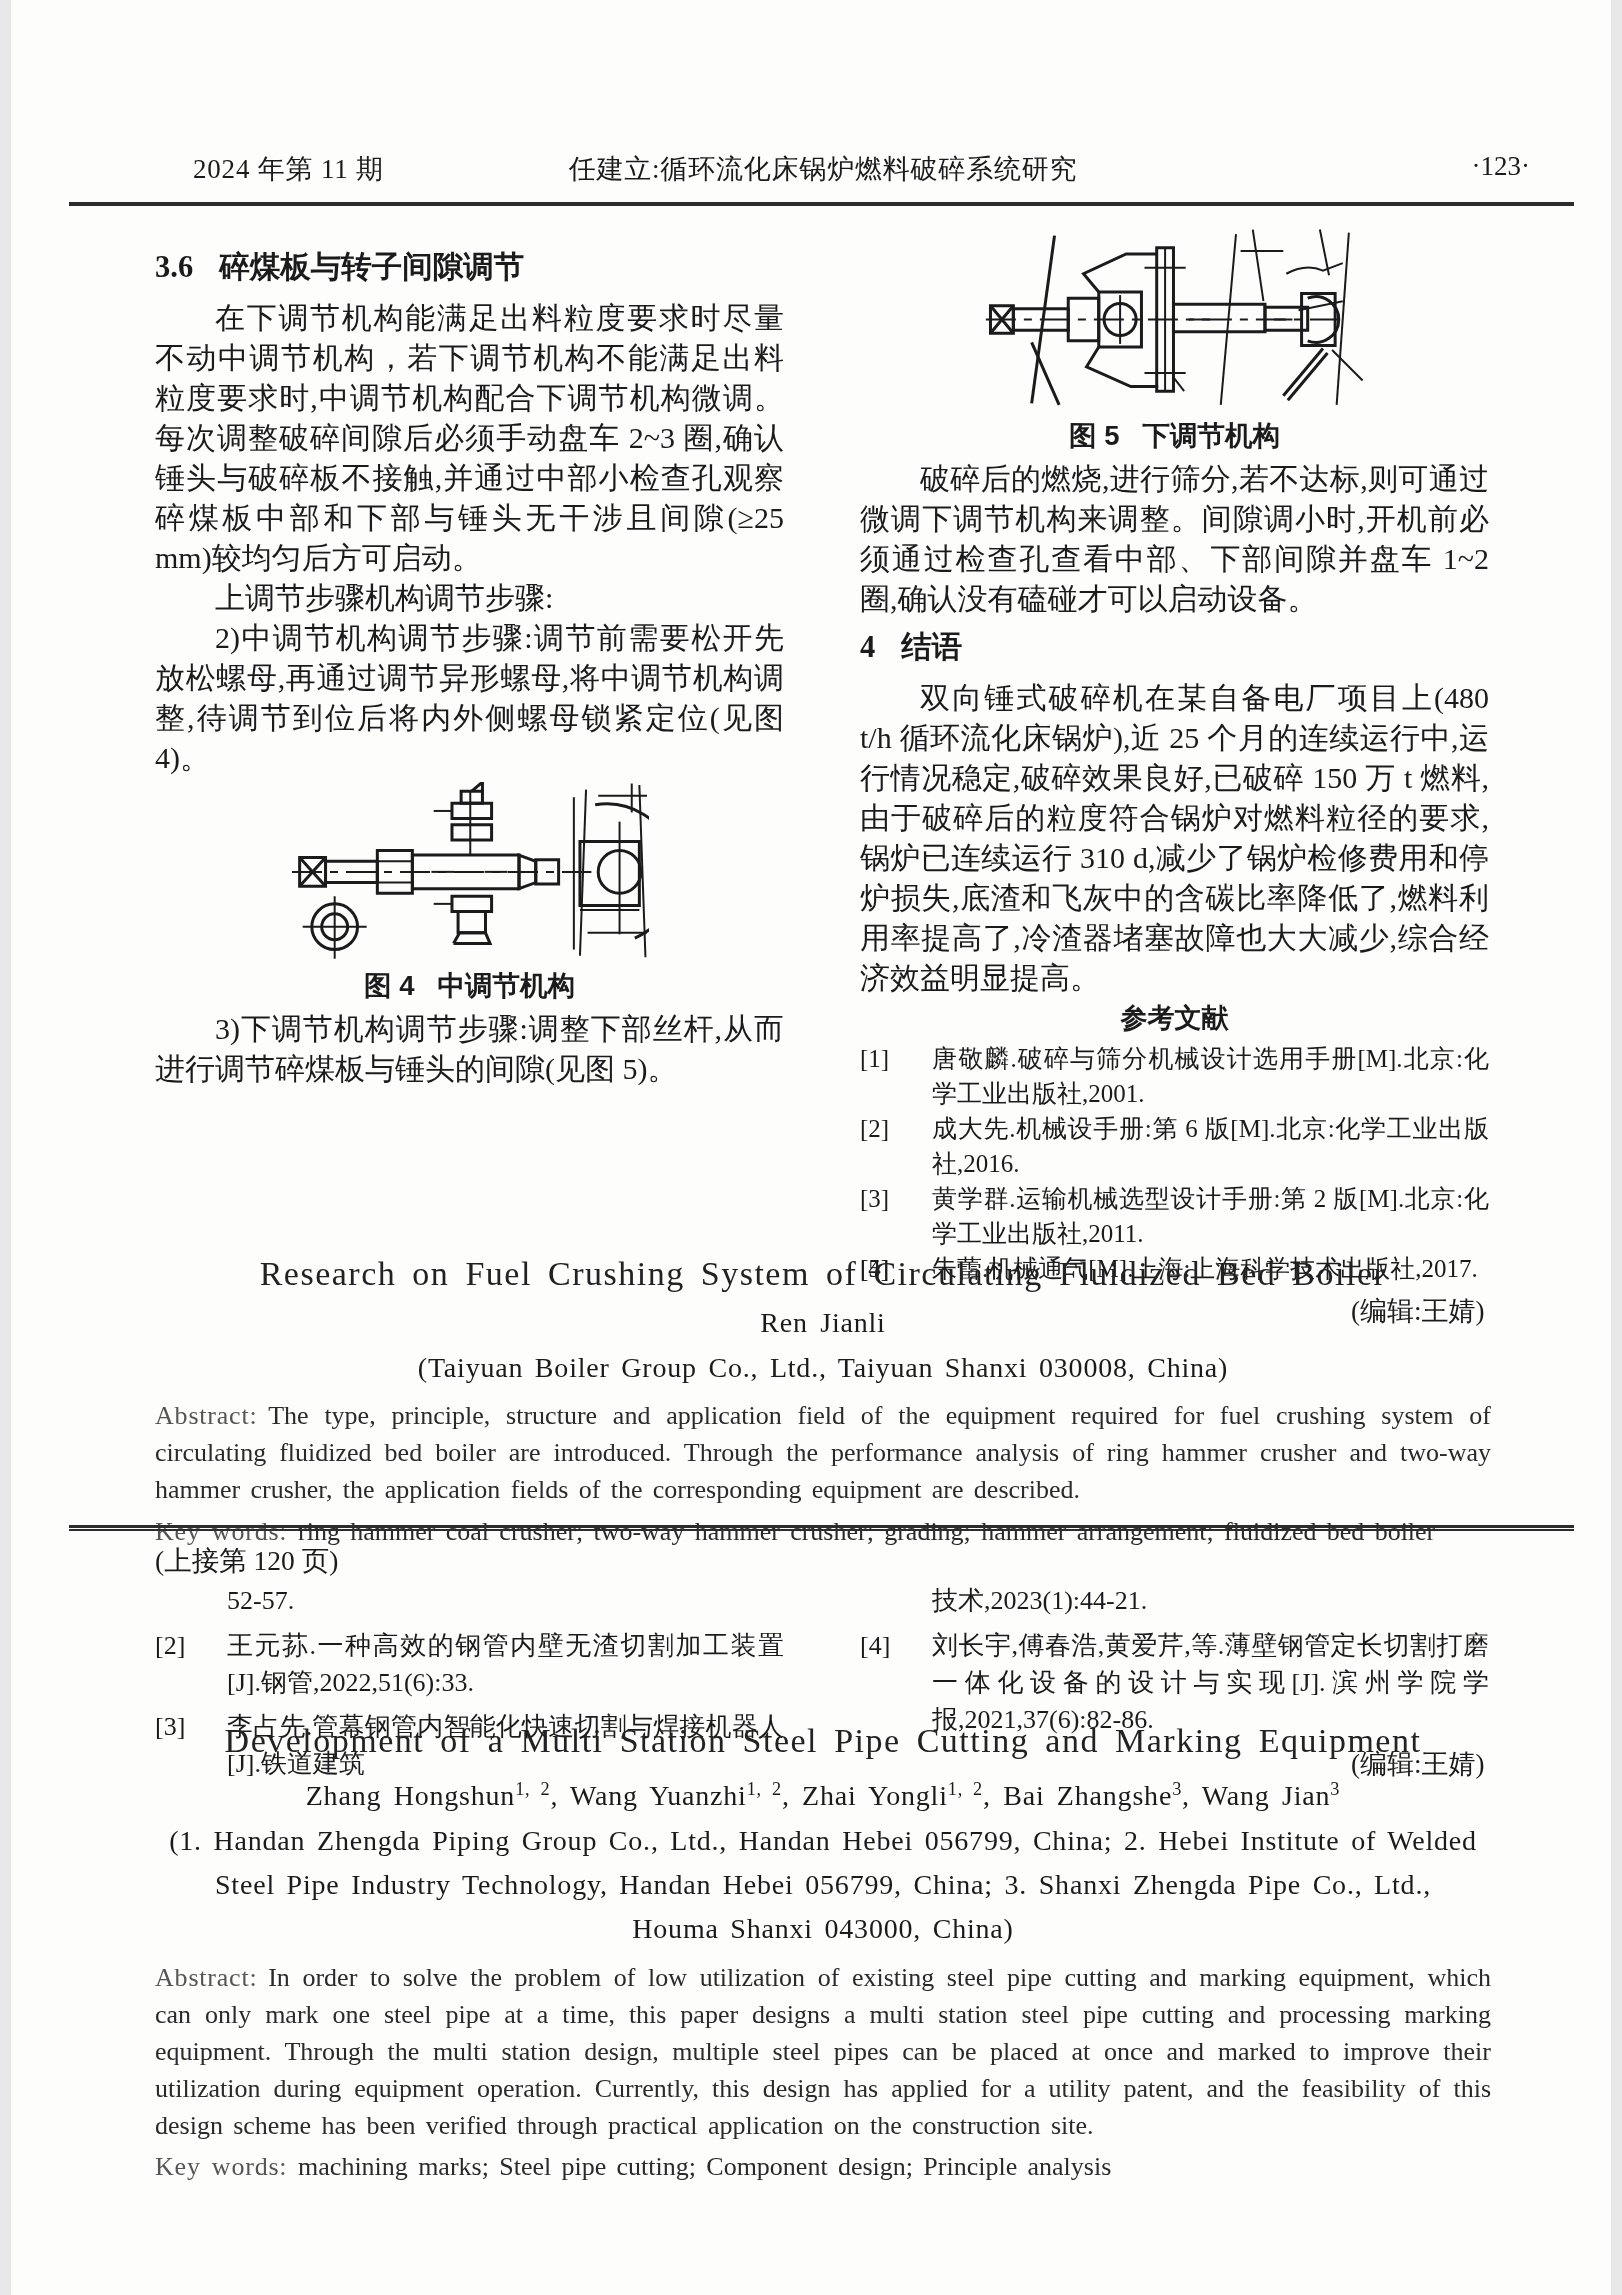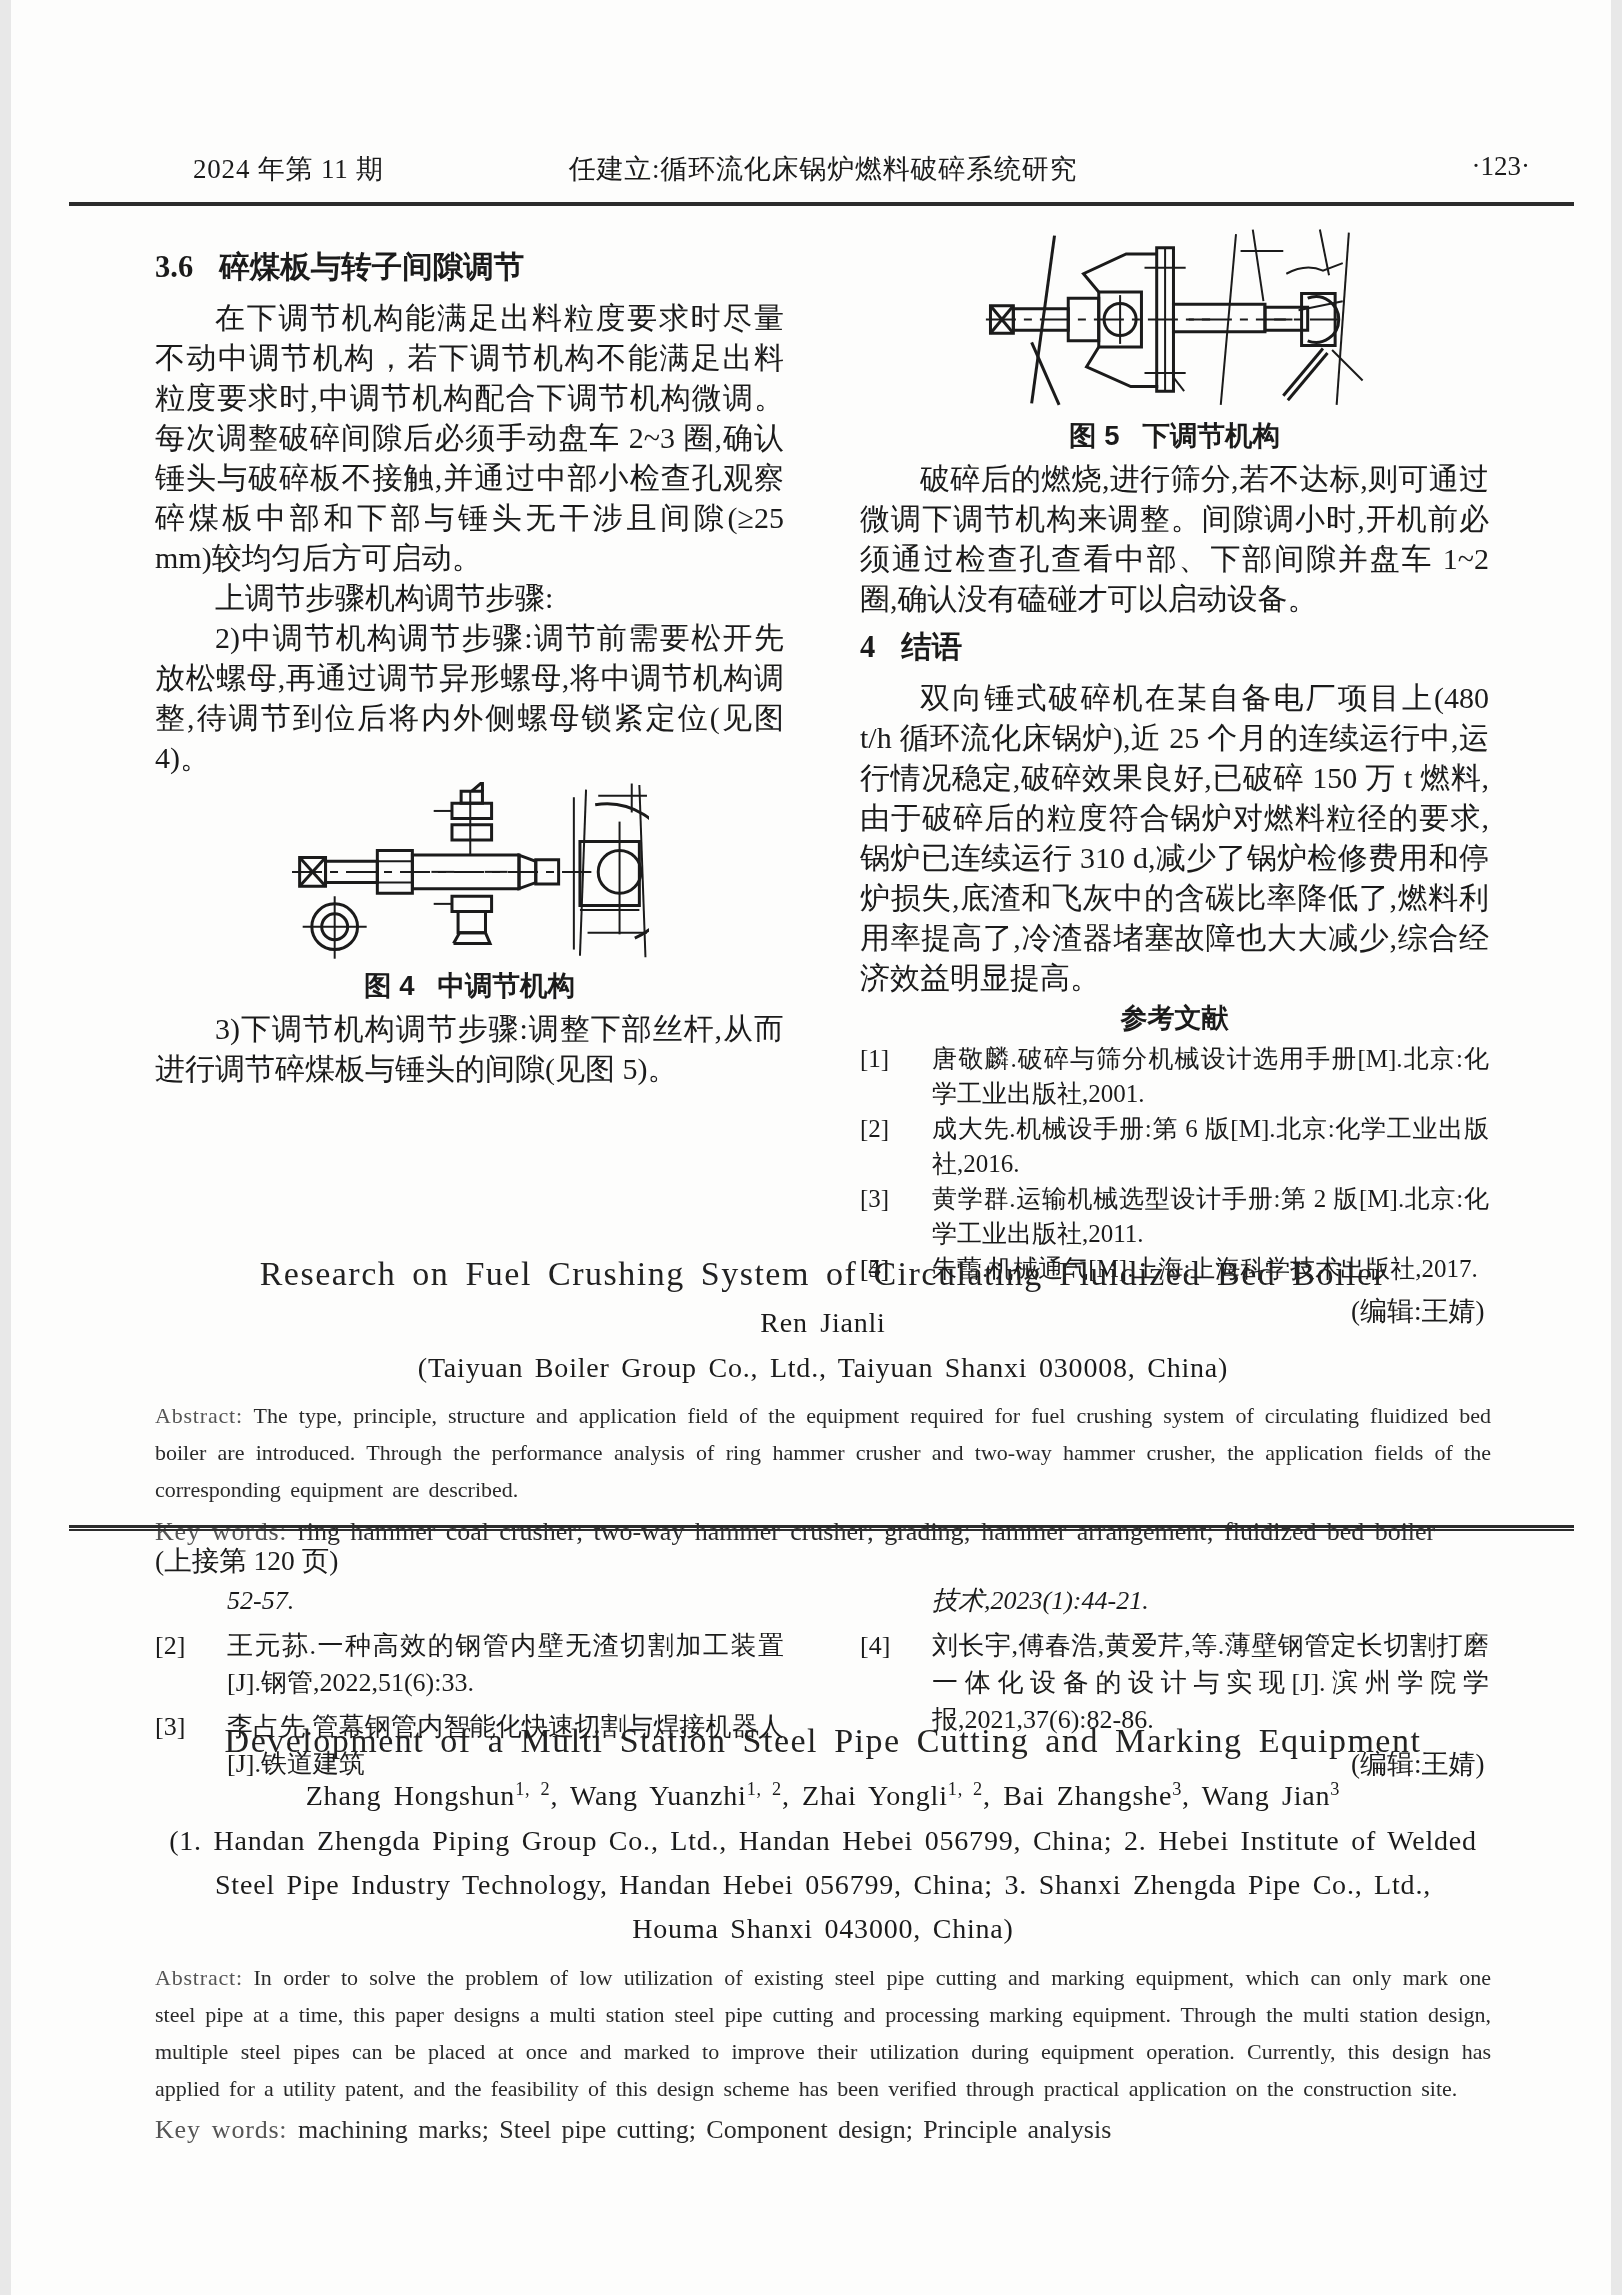--- a/index.html
+++ b/index.html
@@ -42,34 +42,34 @@
   .editor-line { text-align:right; font-size:27px; line-height:38px; margin-top:6.1px; padding-right:4.6px; }
 
   
   .en-block { position:absolute; left:144px; width:1336px; }
   .en1 { top:1252px; }
   .en2 { top:1719px; }
   .en-title { text-align:center; font-size:34px; line-height:43px; letter-spacing:1.5px; word-spacing:6.1px; color:#222; }
   .en-author { text-align:center; font-size:28px; line-height:37px; margin-top:9.2px; letter-spacing:0.8px; word-spacing:4.6px; }
   .en-author sup { font-size:18.3px; }
   .en-affil { text-align:center; font-size:28px; line-height:44px; margin-top:4.6px; letter-spacing:0.8px; word-spacing:3.8px; }
-  .en-abs { margin-top:7.6px; font-size:22px; line-height:37px; text-align:justify; word-spacing:3.8px; color:#2a2a2a; }
+  .en-abs { margin-top:7.6px; font-size:26px; line-height:37px; text-align:justify; word-spacing:3.8px; color:#2a2a2a; }
   .en-abs .lbl, .en-kw .lbl { color:#555; letter-spacing:0.8px; margin-right:10.7px; }
   .en-kw { margin-top:4.6px; font-size:26px; line-height:37px; word-spacing:3.8px; color:#2a2a2a; }
 
   .double-rule { position:absolute; left:58px; top:1525px; width:1505px; height:6.1px;
                  border-top:3.1px solid #2c2c2c; border-bottom:2.3px solid #2c2c2c; }
 
   
   .cont-note { position:absolute; left:144px; top:1542px; font-size:27.5px; line-height:37px; }
   .cont-col { position:absolute; width:629px; top:1582px; }
   .cont-col.c-left  { left:144px; }
   .cont-col.c-right { left:849px; }
   .cont-col .ref-item { font-size:26px; line-height:37px; margin-bottom:7.6px; }
-  .cont-col .ref-cont { padding-left:72px; font-size:26px; line-height:37px; margin-bottom:7.6px;font-style:italic; }
+  .cont-col .ref-cont { padding-left:72px; font-size:26px; line-height:37px; margin-bottom:7.6px; }
 
   svg.figure { display:inline-block; }
   svg.figure * { vector-effect:non-scaling-stroke; }
 </style>
 </head>
 <body>
 
 <div class="page">
 
   <div class="header-row">

